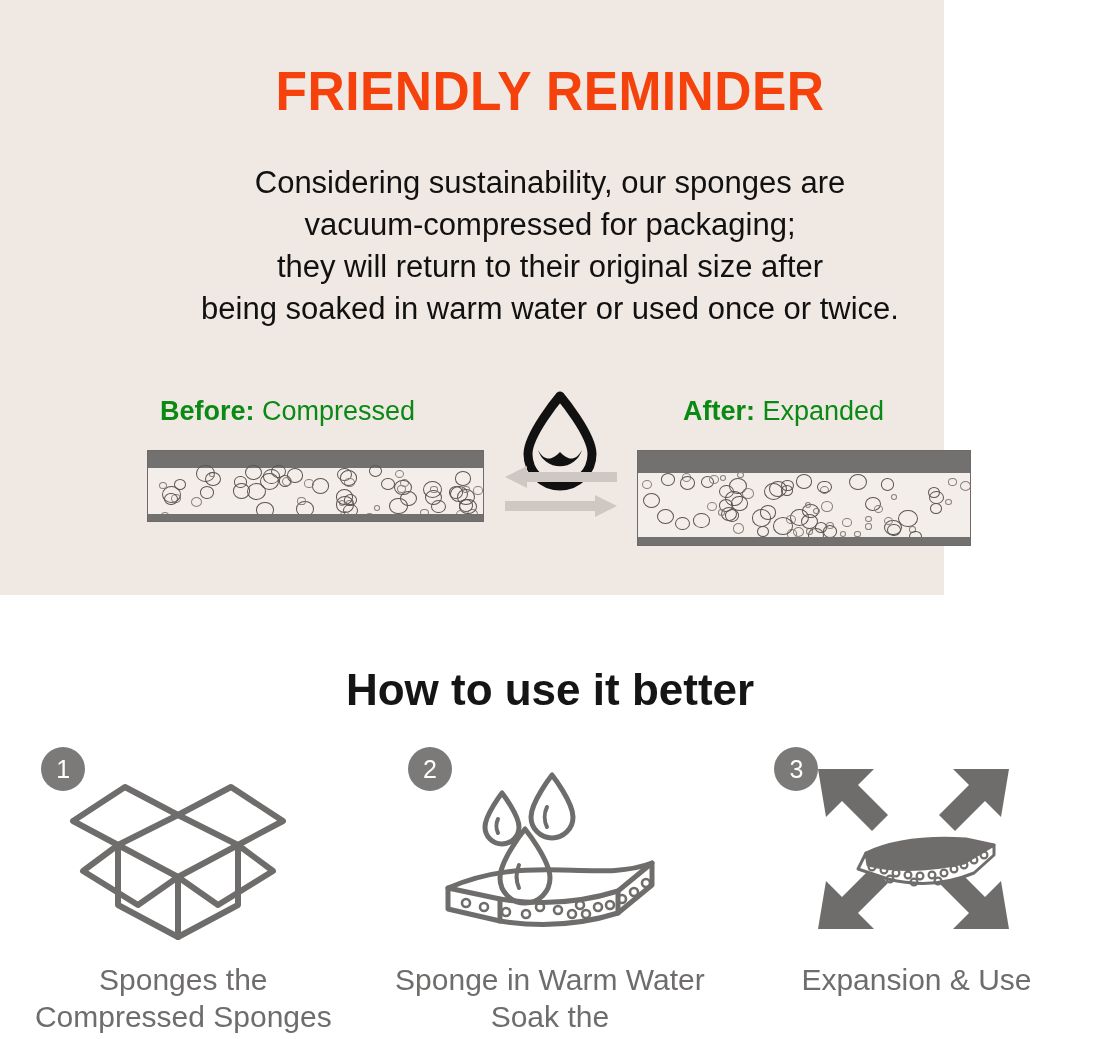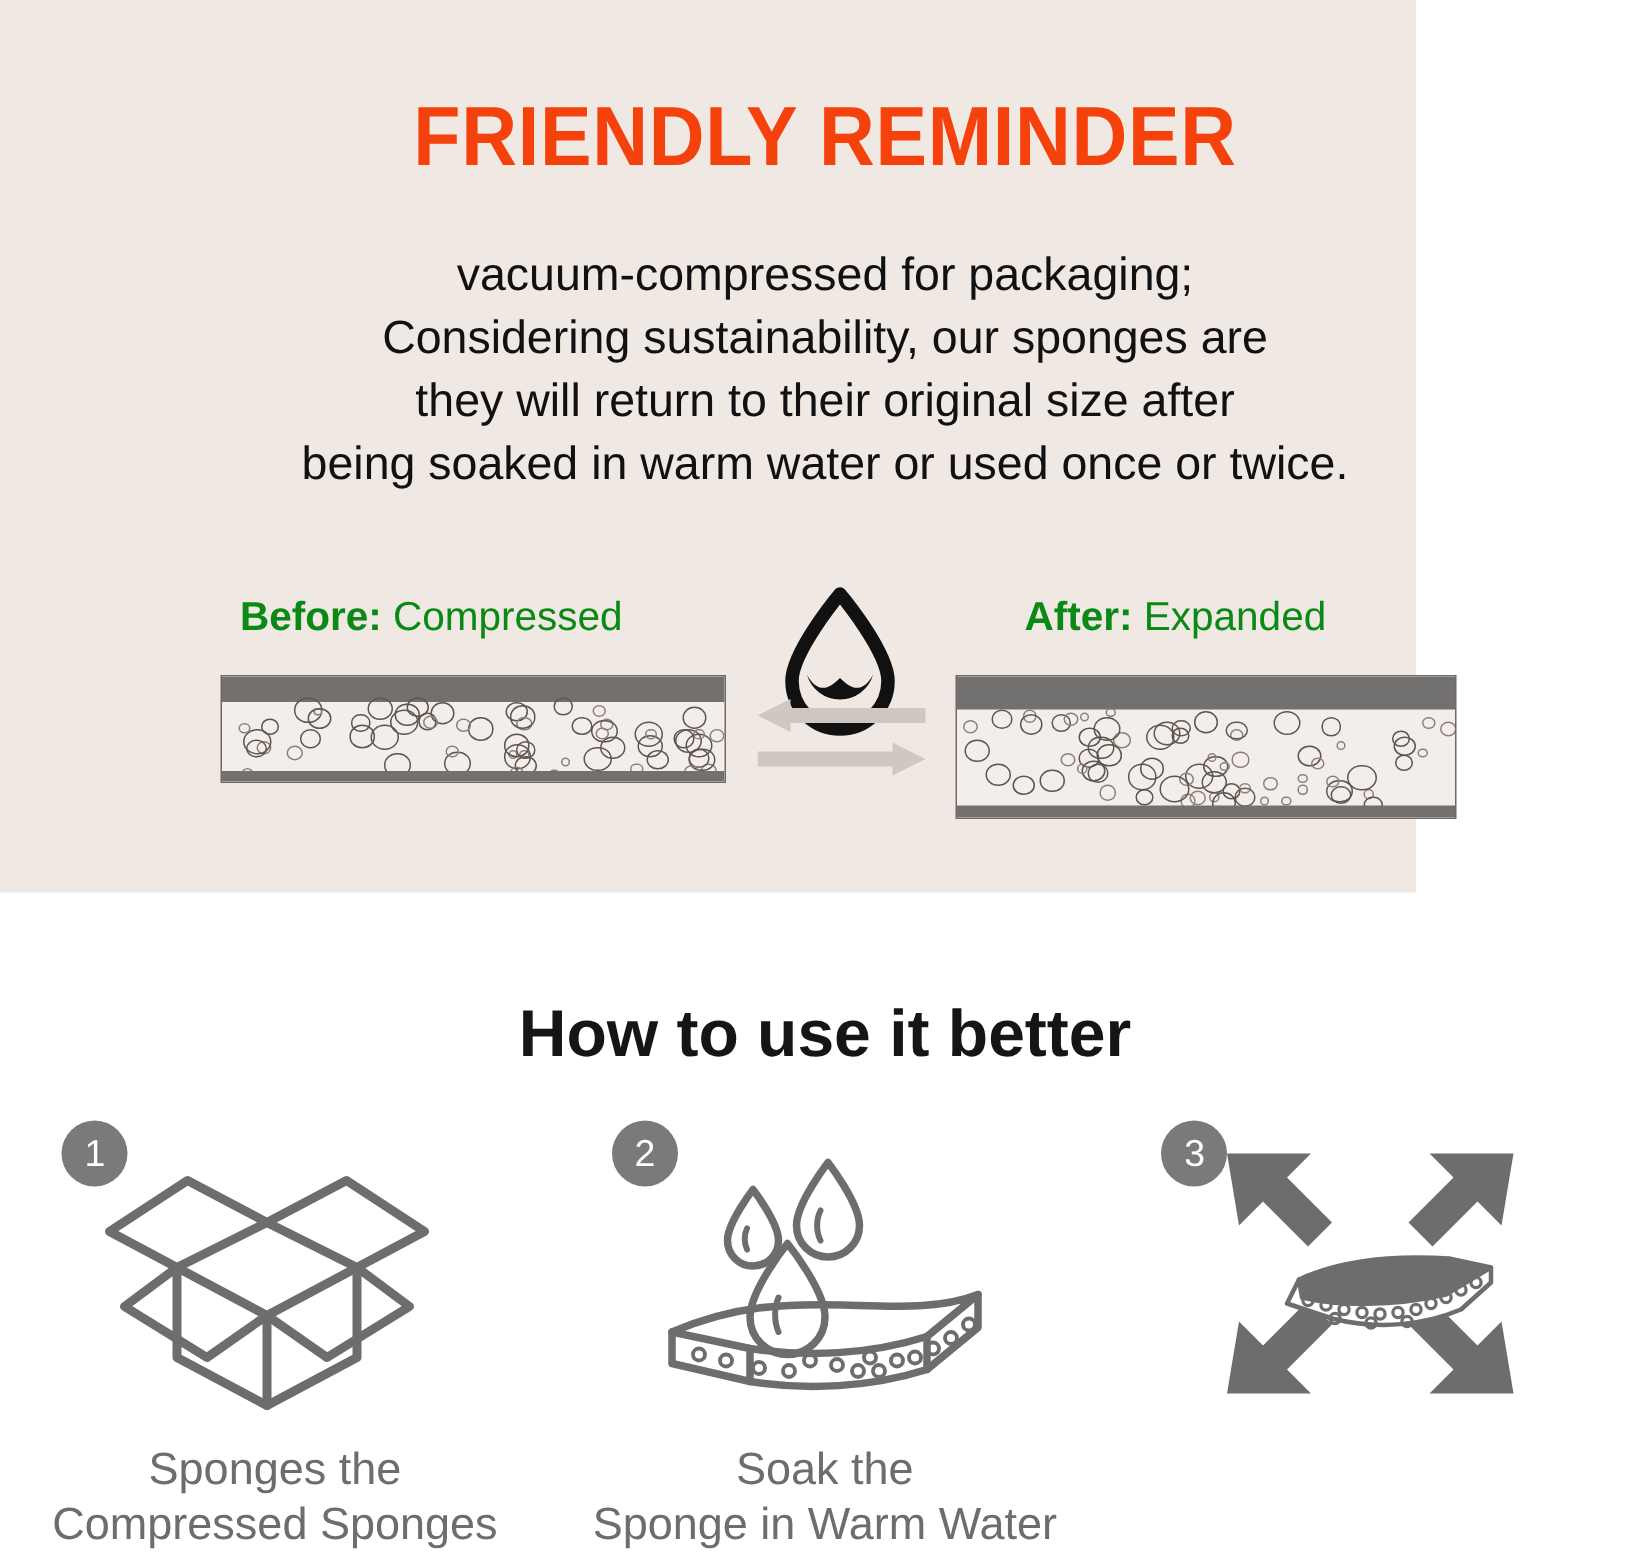--- a/index.html
+++ b/index.html
@@ -185,22 +185,22 @@
   }
 </style>
 </head>
 <body>
 
 <div class="panel-top">
 
   <div class="headline">FRIENDLY REMINDER</div>
 
   <div class="intro">
+    <div>Considering sustainability, our sponges are</div>
     <div>vacuum-compressed for packaging;</div>
-    <div>Considering sustainability, our sponges are</div>
     <div>they will return to their original size after</div>
     <div>being soaked in warm water or used once or twice.</div>
   </div>
 
   <div class="ba-label" id="label-before">
     <span class="strong">Before:</span>
     <span class="lite">Compressed</span>
   </div>
 
   <div class="ba-label" id="label-after">
@@ -435,22 +435,22 @@
             <circle cx="156" cy="157" r="4"></circle>
             <circle cx="168" cy="150" r="4"></circle>
             <circle cx="180" cy="148" r="4"></circle>
             <circle cx="192" cy="142" r="4"></circle>
             <circle cx="204" cy="135" r="4"></circle>
             <circle cx="216" cy="126" r="4"></circle>
           </g>
         </svg>
       </div>
       <div class="caption">
+        <div>Sponge in Warm Water</div>
         <div>Soak the</div>
-        <div>Sponge in Warm Water</div>
       </div>
     </div>
 
     <div class="step">
       <div class="step-art">
         <div class="badge">3</div>
         <svg class="step-svg" width="235" height="185" viewBox="0 0 235 185">
           <g fill="#6f6d6c">
 
             <polygon points="22,12 78,12 62,28 92,58 76,74 46,44 30,60"></polygon>
@@ -479,17 +479,18 @@
             <circle cx="168" cy="108" r="3.4"></circle>
             <circle cx="178" cy="103" r="3.4"></circle>
             <circle cx="188" cy="98" r="3.4"></circle>
             <circle cx="94" cy="122" r="3.4"></circle>
             <circle cx="118" cy="125" r="3.4"></circle>
             <circle cx="142" cy="124" r="3.4"></circle>
           </g>
         </svg>
       </div>
       <div class="caption">
+        <div>Expansion &amp; Use</div>
       </div>
     </div>
 
   </div>
 </div>
 
 </body></html>

